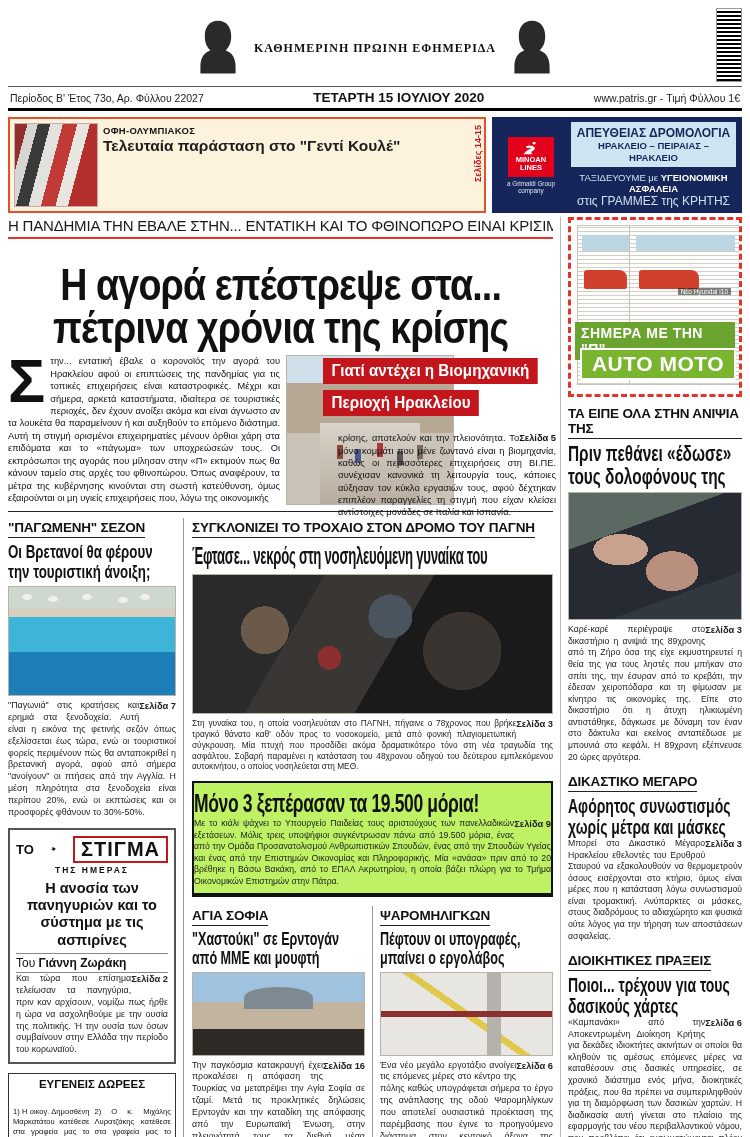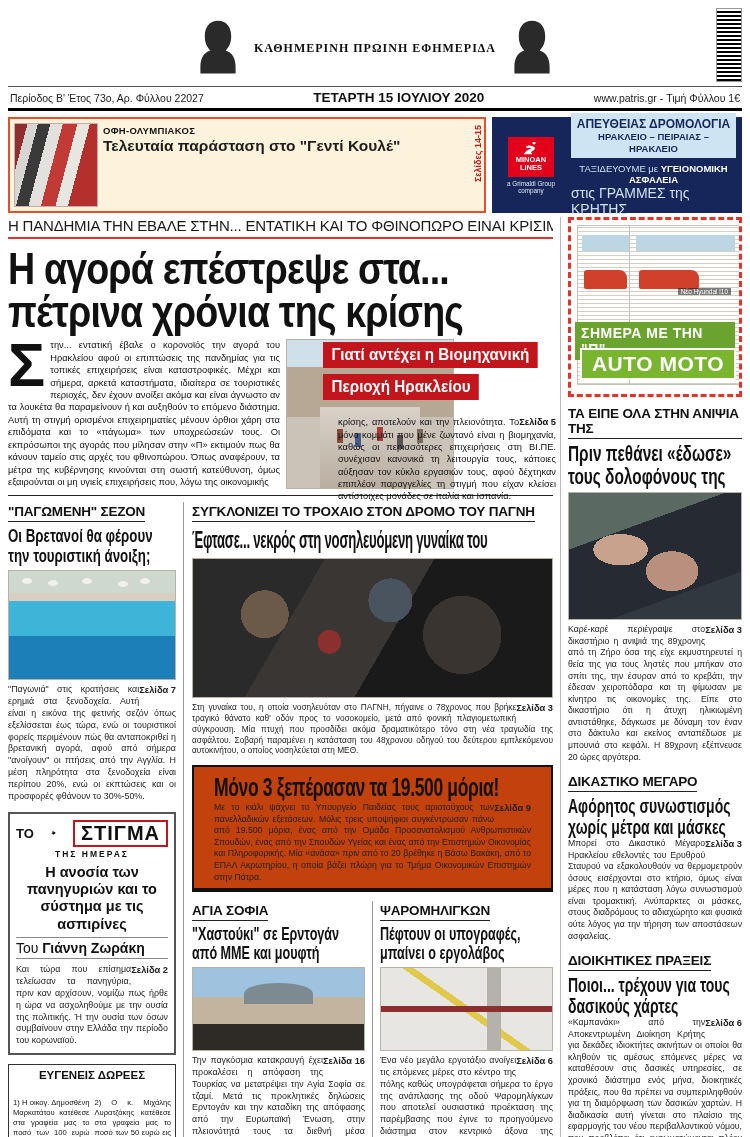--- a/index.html
+++ b/index.html
@@ -36,35 +36,35 @@
   .mn-logo .runner{width:18px;height:14px}
   .mn-logo .mn1{font-size:7.5px;font-weight:900}
   .mn-logo .mn2{font-size:7.5px;font-weight:900}
   .mn-sub{font-size:6.3px;color:#dfe6f2;text-align:center}
   .mn-right{flex:1;display:flex;flex-direction:column;justify-content:center;min-width:0}
   .mn-bluebox{background:#cfe4f2;color:#16265a;text-align:center;font-weight:900;padding:4px 2px;line-height:1.2}
   .mn-l1{font-size:12px}
   .mn-l2{font-size:9.5px}
   .mn-l3{margin-top:5px;text-align:center;color:#cfe0ee;font-size:9.5px}
   .mn-l3 b{color:#fff}
-  .mn-l4{color:#cfe0ee;font-size:14px}
+  .mn-l4{text-align:center;color:#cfe0ee;font-size:12px}
 
   
   .cond{display:block;transform-origin:left top}
   .sx55{width:182%;transform:scaleX(.55)}
   .sx70{width:143%;transform:scaleX(.70)}
   .sx85{width:117%;transform:scaleX(.855)}
 
   
   .body-grid{display:flex;margin-top:4px}
   .main-col{width:552px;flex:0 0 auto;padding-right:7px}
   .right-rail{flex:1;border-left:1px solid #bbb;padding-left:7px;min-width:0}
 
   .lead-kicker{font-size:15px;color:#1a1a1a;padding-bottom:3px;border-bottom:2px solid #e2342a;letter-spacing:-.2px;white-space:nowrap;overflow:hidden}
-  .main-headline{margin:8px 0 6px;font-weight:900;line-height:.98;}
+  .main-headline{margin:24px 0 6px;font-weight:900;line-height:.98;text-align:center}
   .main-headline .hl{font-size:44px;font-weight:900;letter-spacing:-1px;white-space:nowrap}
 
   .lead-block{position:relative;height:150px;margin-bottom:6px}
   .lead-text{position:absolute;left:0;top:0;width:272px;font-size:9.3px;line-height:1.34;text-align:justify}
   .dropcap{float:left;font-size:62px;line-height:.78;font-weight:900;margin:2px 5px 0 0}
   .lead-photo{position:absolute;left:278px;top:0;width:168px;height:150px;border:1px solid #b9b2a6;
     background:linear-gradient(180deg,#cfe0ea 0 18%,#b7a896 18% 52%,#cac3b8 52% 100%);overflow:hidden}
   .lead-photo::before{content:"";position:absolute;left:20%;right:20%;top:45%;bottom:0;background:linear-gradient(180deg,#d8d2c8,#b9ada0)}
   .lead-photo::after{content:"";position:absolute;left:30%;top:60%;width:6px;height:14px;background:#8a4a3a;box-shadow:18px 4px 0 #4a5a8a,40px -2px 0 #aa3a3a,60px 6px 0 #555,80px 0 0 #7a6a5a}
   .lead-label{position:absolute;left:315px;top:3px}
@@ -87,40 +87,40 @@
   .pool{height:110px;background:linear-gradient(180deg,#cfd8ce 0 20%,#d8cfc0 20% 28%,#3db4d8 28% 60%,#1d7fb8 60% 100%);position:relative}
   .pool::before{content:"";position:absolute;left:8%;top:6%;width:10px;height:6px;border-radius:50%;background:#f2f0ea;box-shadow:26px 2px 0 #f2f0ea,60px 0 0 #f2f0ea,96px 3px 0 #f2f0ea,118px 0 0 #f2f0ea}
 
   .stigma-box{border:2px solid #555;padding:6px;margin-top:9px;text-align:center}
   .stigma-hdr{display:flex;align-items:center;justify-content:flex-end;gap:17px}
   .stigma-to{font-size:13px;font-weight:bold}
   .stigma-blob{width:18px;height:18px}
   .stigma-name{font-size:20px;font-weight:900;border:2px solid #c3161c;padding:0 6px;letter-spacing:1px}
   .stigma-sub{font-size:8.5px;font-weight:bold;letter-spacing:2px;margin-top:2px}
   .stigma-head{font-size:14.5px;font-weight:bold;line-height:1.2;margin:5px 0 4px}
-  .stigma-byline{border-top:1px solid #888;border-bottom:1px solid #888;padding:2px 0;font-size:14px;text-align:left;margin-bottom:5px}
+  .stigma-byline{border-top:1px solid #888;border-bottom:1px solid #888;padding:2px 0;font-size:12px;text-align:left;}
   .stigma-box .body-txt{text-align:justify}
 
   .donations-box{border:1.5px solid #333;padding:4px;margin-top:9px}
   .don-title{text-align:center;font-size:11.5px;font-weight:bold;margin-bottom:17px}
   .don-cols{display:flex;gap:5px}
   .don-col{flex:1;font-size:7.6px;line-height:1.3;text-align:justify}
 
   
   .crash-head-wrap{overflow:hidden}
   .crash-head{font-size:24px;font-weight:900;white-space:nowrap;letter-spacing:-.5px}
   .crash-photo{height:140px;background:
      radial-gradient(circle at 20% 40%,#6b5a4a 0 8%,transparent 8%),
      radial-gradient(circle at 38% 60%,#8c2f2f 0 5%,transparent 5%),
      radial-gradient(circle at 55% 30%,#4a545e 0 10%,transparent 10%),
      radial-gradient(circle at 75% 55%,#3a3430 0 14%,transparent 14%),
      linear-gradient(120deg,#2a2a2a 0 30%,#3a3633 30% 55%,#1a1a1a 55% 100%)}
   .caption{font-size:8.3px;line-height:1.3;text-align:justify;color:#222}
 
-  .moria-box{border:2px solid #111;border-bottom:4px solid #111;background:#c2410c;padding:6px 20px 5px;margin:9px 0;overflow:hidden}
+  .moria-box{border:2px solid #111;border-bottom:4px solid #111;background:#bef264;padding:6px 0 5px;margin:9px 0;overflow:hidden}
   .moria-head{font-size:25px;font-weight:900;white-space:nowrap;text-align:center;letter-spacing:-.5px;margin-bottom:4px}
   .moria-box .body-txt{font-size:8.7px}
 
   .bottom-row{display:flex;border-bottom:1px solid #777;padding-bottom:5px}
   .bcol{flex:1;min-width:0}
   .bcol.first{padding-right:7px;border-right:1px solid #999}
   .bcol.second{padding-left:7px}
   .bhead{font-size:18px;font-weight:900;line-height:1.05;margin:1px 0 2px}
   .hagia-photo{height:84px;background:linear-gradient(180deg,#9fc3de 0 35%,#c2b49e 35% 68%,#2e2a26 68% 100%);position:relative}
   .hagia-photo::before{content:"";position:absolute;left:30%;top:18%;width:40%;height:26%;border-radius:50% 50% 0 0;background:#7e8a92}

